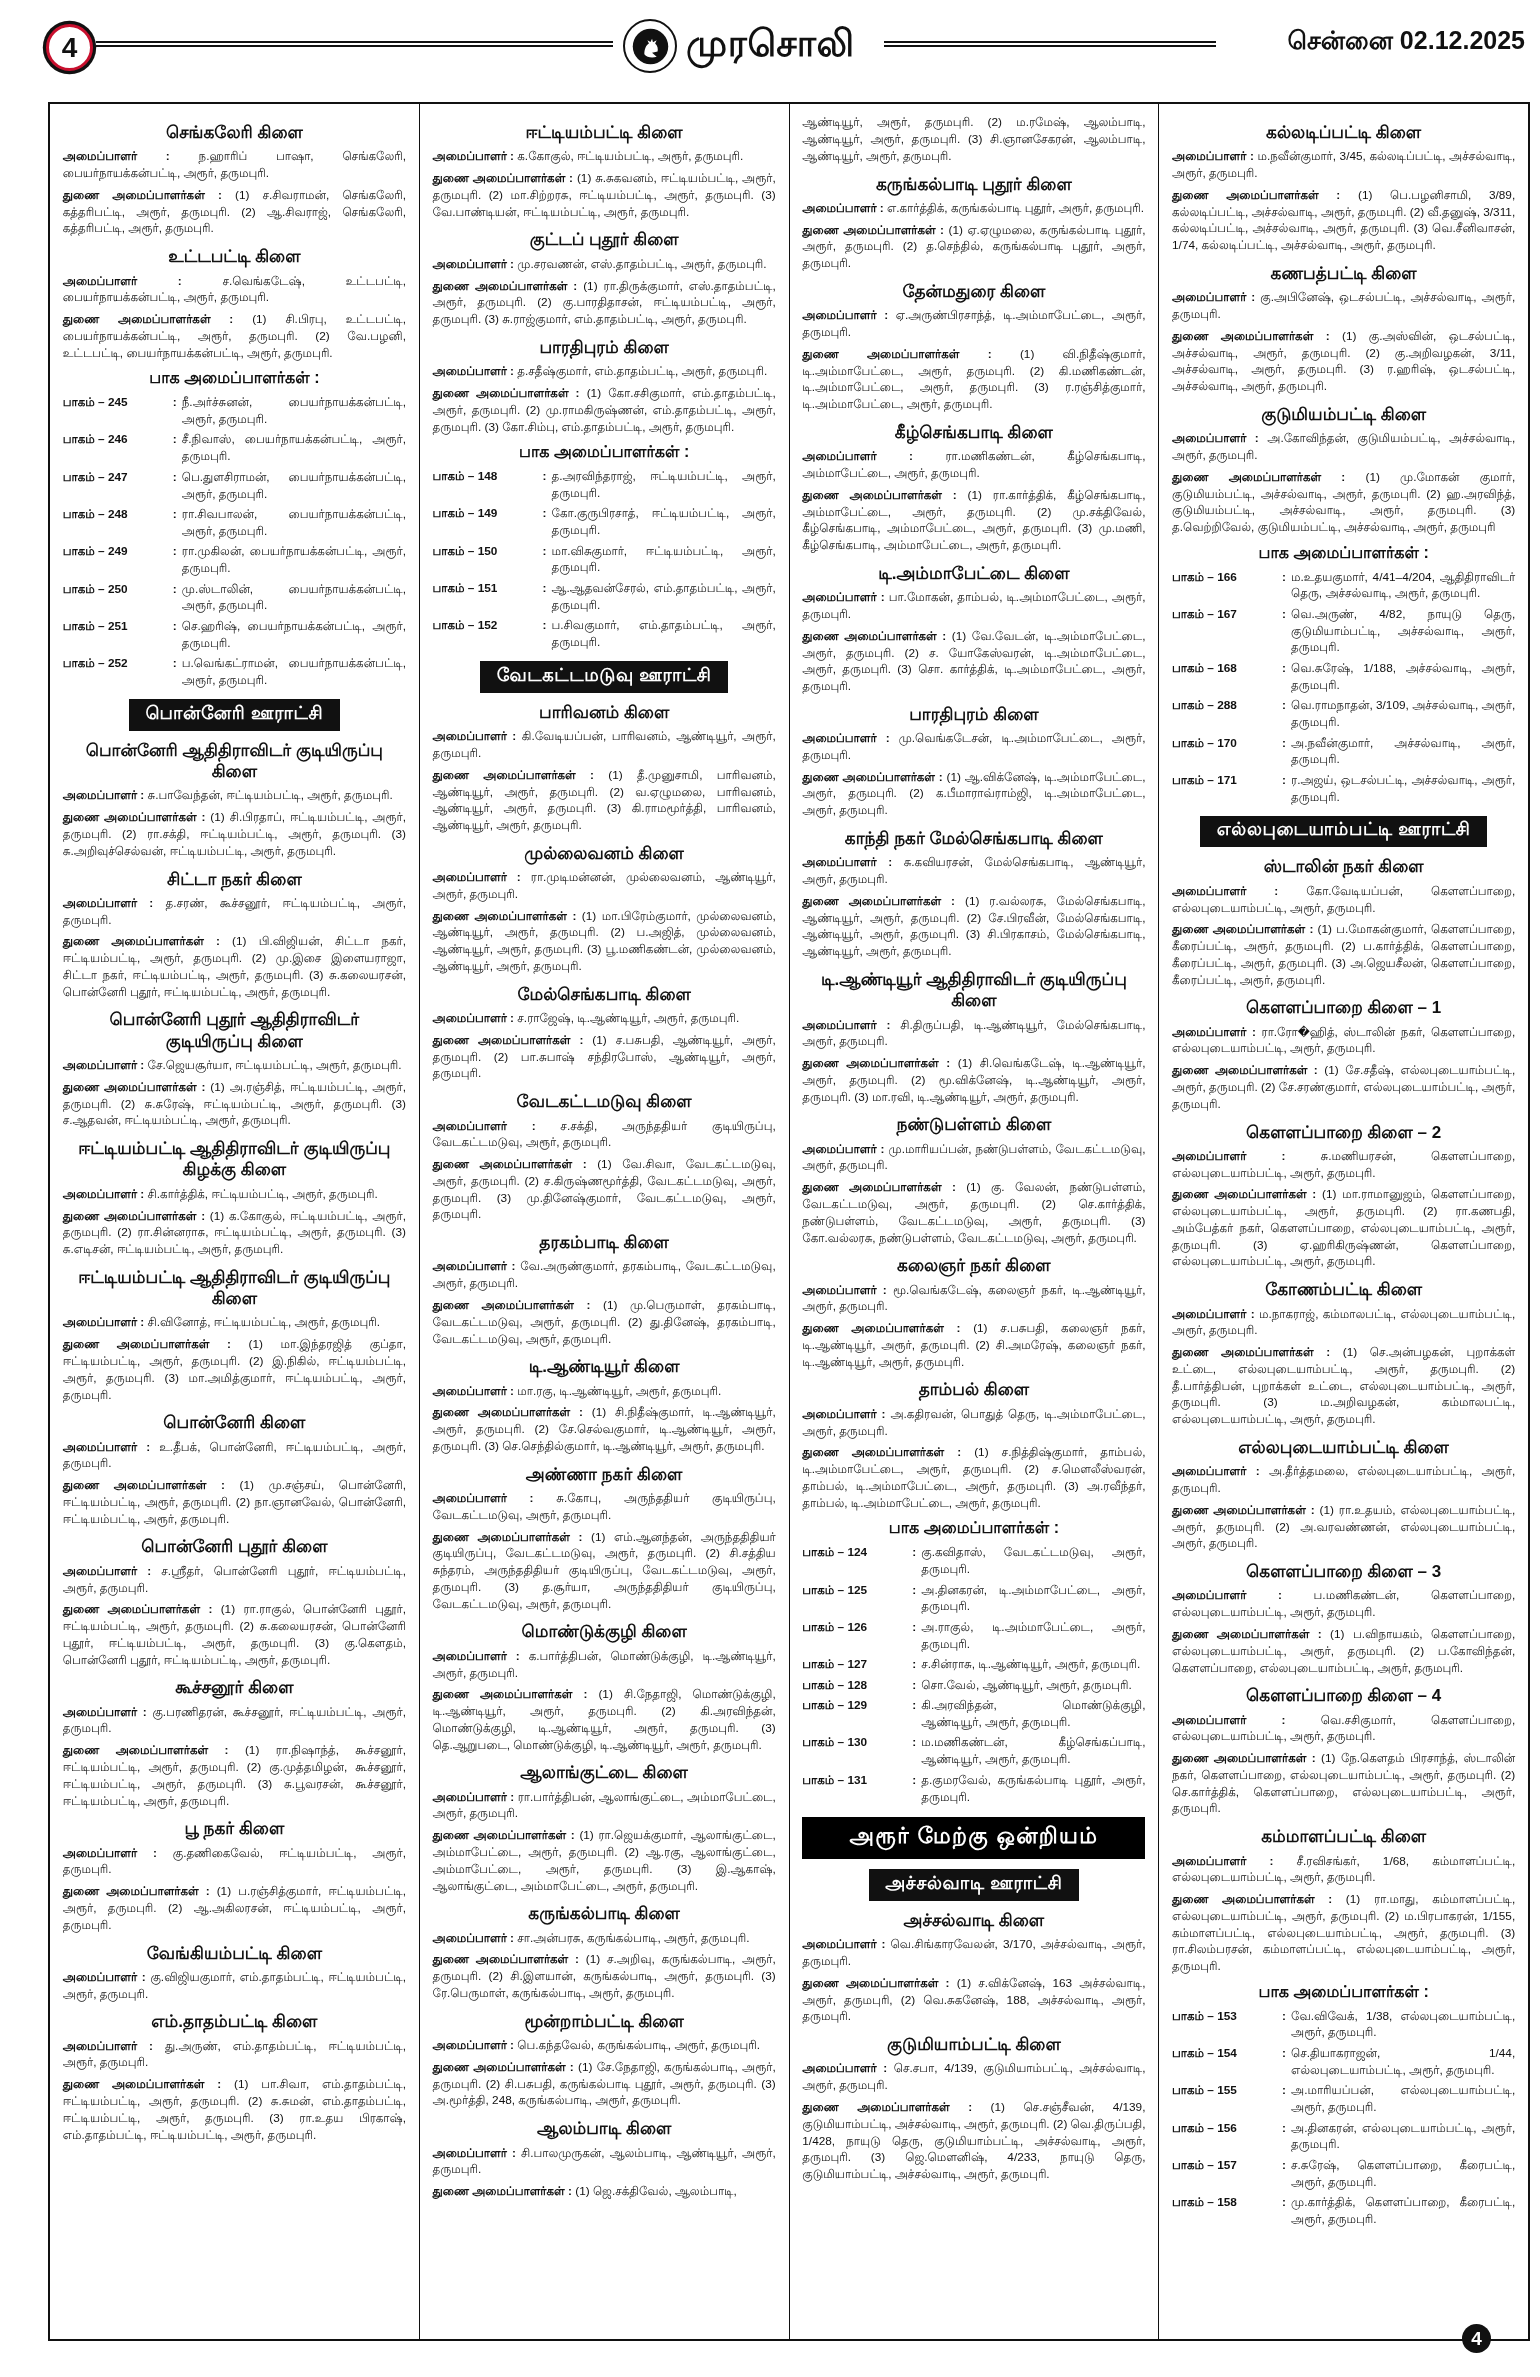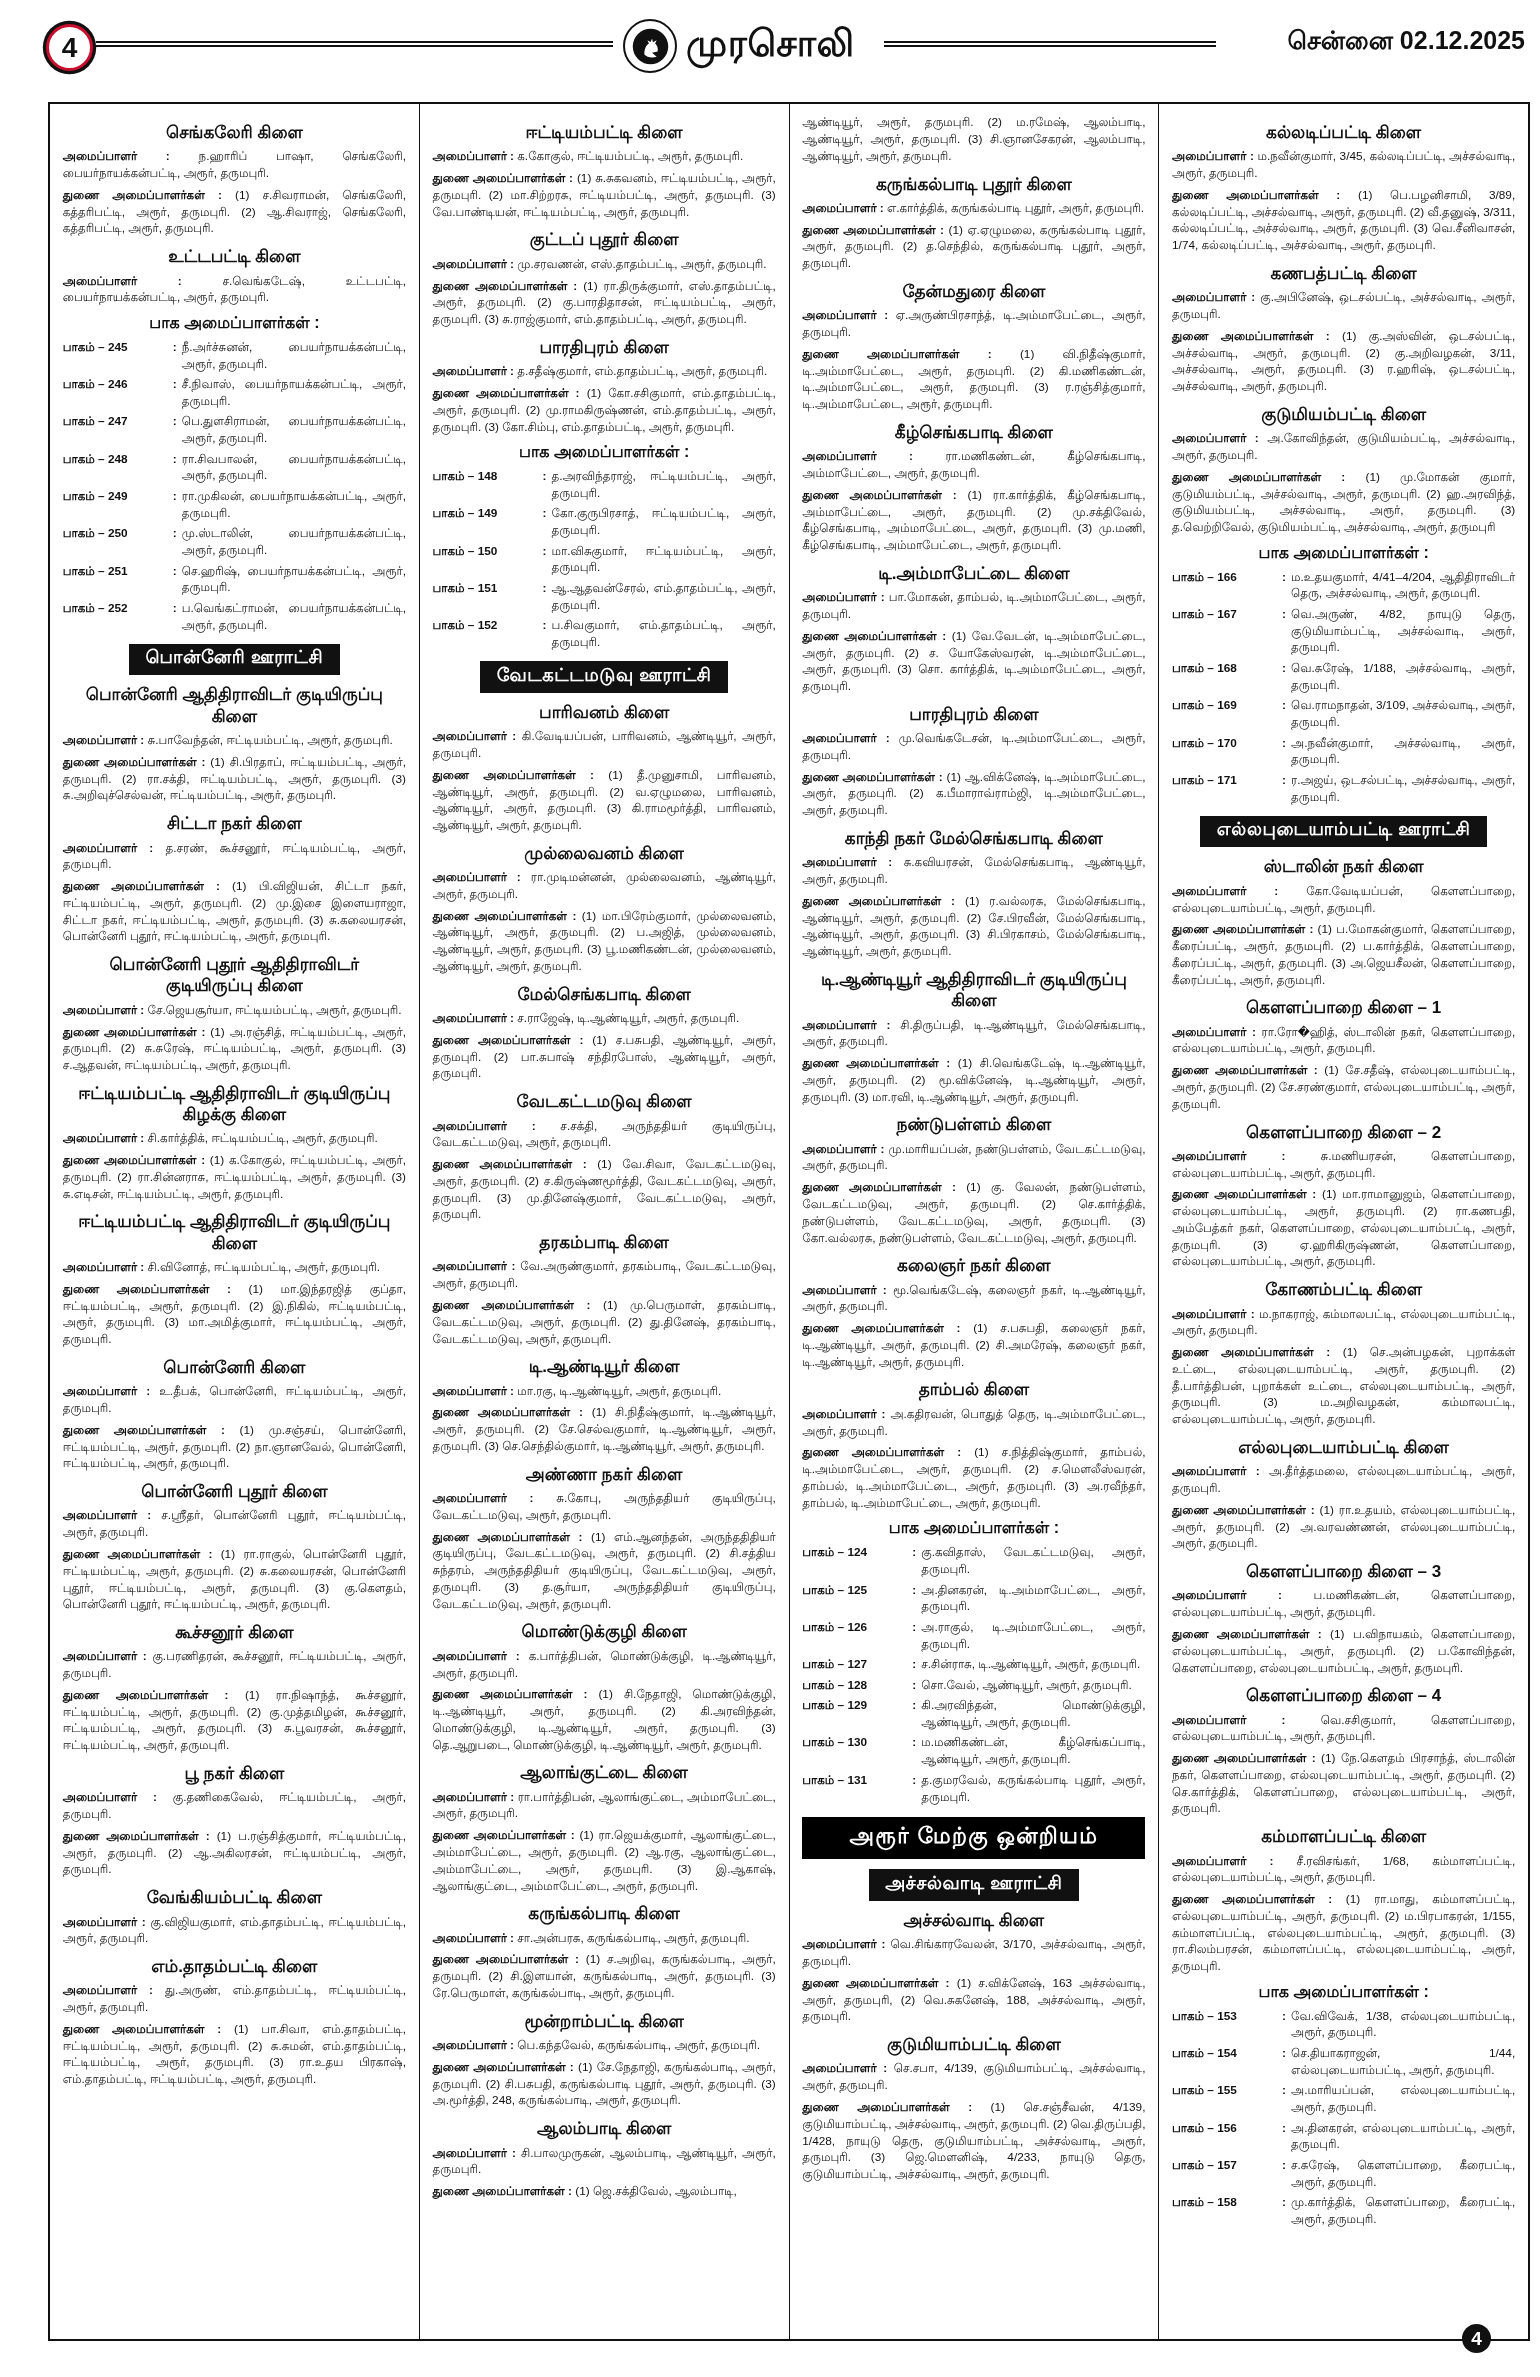--- a/index.html
+++ b/index.html
@@ -66,20 +66,21 @@
     <div class="edition">சென்னை 02.12.2025</div>
   </div>
 
   <div class="frame" id="frame">
       <div class="col">
         <div class="branch-title">செங்கலேரி கிளை</div>
         <p class="para"><b>அமைப்பாளர் : </b>ந.ஹாரிப் பாஷா, செங்கலேரி, பையர்நாயக்கன்பட்டி, அரூர், தருமபுரி.</p>
         <p class="para"><b>துணை அமைப்பாளர்கள் : </b>(1) ச.சிவராமன், செங்கலேரி, கத்தரிபட்டி, அரூர், தருமபுரி. (2) ஆ.சிவராஜ், செங்கலேரி, கத்தரிபட்டி, அரூர், தருமபுரி.</p>
         <div class="branch-title">உட்டபட்டி கிளை</div>
         <p class="para"><b>அமைப்பாளர் : </b>ச.வெங்கடேஷ், உட்டபட்டி, பையர்நாயக்கன்பட்டி, அரூர், தருமபுரி.</p>
+        <p class="para"><b>துணை அமைப்பாளர்கள் : </b>(1) சி.பிரபு, உட்டபட்டி, பையர்நாயக்கன்பட்டி, அரூர், தருமபுரி. (2) வே.பழனி, உட்டபட்டி, பையர்நாயக்கன்பட்டி, அரூர், தருமபுரி.</p>
         <div class="parts-title">பாக அமைப்பாளர்கள் :</div>
         <div class="part-row">
           <span class="part-no">பாகம் – 245</span>
           <span class="part-sep">:</span>
           <span class="part-tx">நீ.அர்ச்சுனன், பையர்நாயக்கன்பட்டி, அரூர், தருமபுரி.</span>
         </div>
         <div class="part-row">
           <span class="part-no">பாகம் – 246</span>
           <span class="part-sep">:</span>
           <span class="part-tx">சீ.நிவாஸ், பையர்நாயக்கன்பட்டி, அரூர், தருமபுரி.</span>
@@ -324,21 +325,21 @@
           <span class="part-no">பாகம் – 167</span>
           <span class="part-sep">:</span>
           <span class="part-tx">வெ.அருண், 4/82, நாயுடு தெரு, குடுமியாம்பட்டி, அச்சல்வாடி, அரூர், தருமபுரி.</span>
         </div>
         <div class="part-row">
           <span class="part-no">பாகம் – 168</span>
           <span class="part-sep">:</span>
           <span class="part-tx">வெ.சுரேஷ், 1/188, அச்சல்வாடி, அரூர், தருமபுரி.</span>
         </div>
         <div class="part-row">
-          <span class="part-no">பாகம் – 169</span>
+          <span class="part-no">பாகம் – 288</span>
           <span class="part-sep">:</span>
           <span class="part-tx">வெ.ராமநாதன், 3/109, அச்சல்வாடி, அரூர், தருமபுரி.</span>
         </div>
         <div class="part-row">
           <span class="part-no">பாகம் – 170</span>
           <span class="part-sep">:</span>
           <span class="part-tx">அ.நவீன்குமார், அச்சல்வாடி, அரூர், தருமபுரி.</span>
         </div>
         <div class="part-row">
           <span class="part-no">பாகம் – 171</span>

